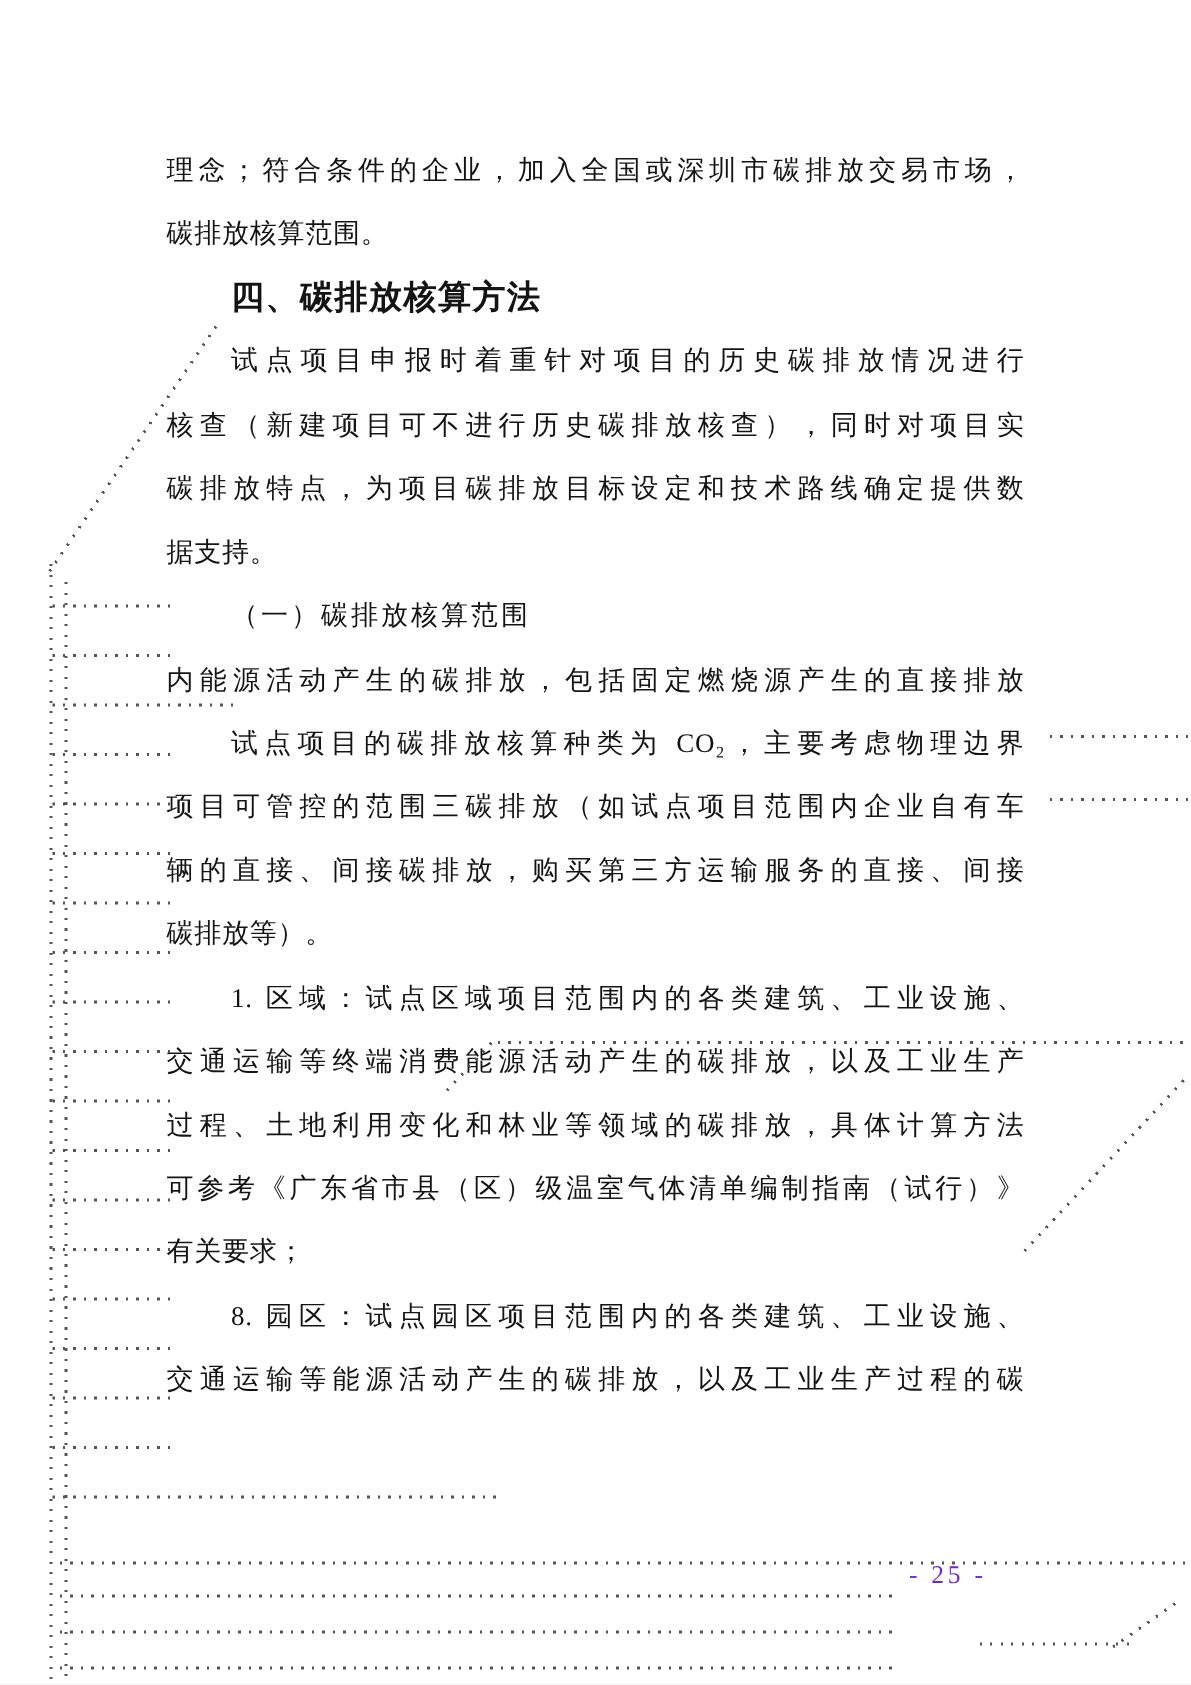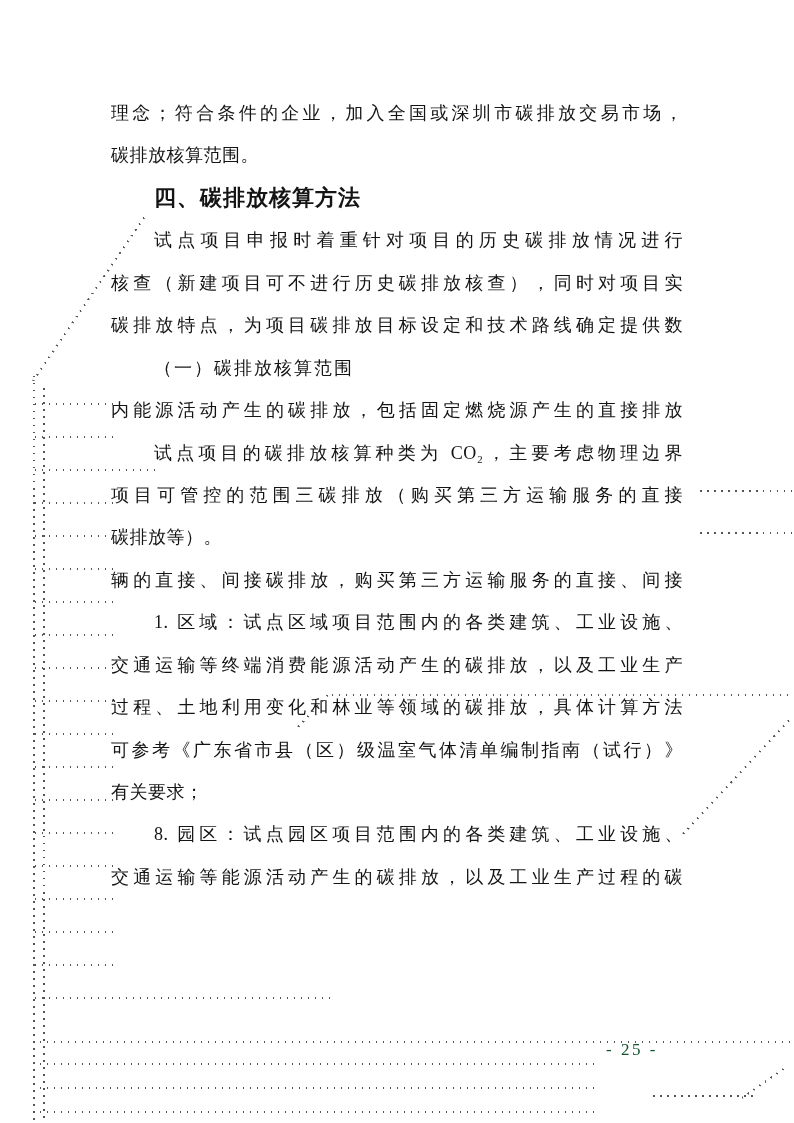--- a/index.html
+++ b/index.html
@@ -16,46 +16,47 @@
   }
   .line.fill { text-align-last:justify; text-justify:inter-character; white-space:normal; }
   .line.indent { padding-left:43px; }
   .line.heading {
     font-family:"Liberation Sans","DejaVu Sans",sans-serif;
     font-weight:bold; font-size:22px; letter-spacing:1px;
   }
   .line.subheading { letter-spacing:2px; }
   .page-number {
     position:absolute; left:606px; top:1040px; font-size:17px;
-    letter-spacing:2.5px; color:#14532d;
+    letter-spacing:2.5px; color:#6d28d9;
   }
   
   .art { position:absolute; pointer-events:none; }
   .dot-h { height:2px; background-image:repeating-linear-gradient(to right,#555 0 1.5px,transparent 1.5px 7px); }
   .dot-v { width:2px;  background-image:repeating-linear-gradient(to bottom,#555 0 1.5px,transparent 1.5px 7px); }
   .dot-d { height:2px; transform-origin:0 50%; background-image:repeating-linear-gradient(to right,#555 0 1.5px,transparent 1.5px 7px); }
 </style>
 </head>
 <body>
 
 <div class="page">
 
   <div class="text-block">
       <div class="line body fill">理念；符合条件的企业，加入全国或深圳市碳排放交易市场，</div>
       <div class="line body">碳排放核算范围。</div>
       <div class="line heading indent">四、碳排放核算方法</div>
       <div class="line body indent fill">试点项目申报时着重针对项目的历史碳排放情况进行</div>
       <div class="line body fill">核查（新建项目可不进行历史碳排放核查），同时对项目实</div>
       <div class="line body fill">碳排放特点，为项目碳排放目标设定和技术路线确定提供数</div>
+      <div class="line body">据支持。</div>
       <div class="line subheading indent">（一）碳排放核算范围</div>
       <div class="line body fill">内能源活动产生的碳排放，包括固定燃烧源产生的直接排放</div>
       <div class="line body indent fill">试点项目的碳排放核算种类为 CO₂，主要考虑物理边界</div>
-      <div class="line body fill">项目可管控的范围三碳排放（购买第三方运输服务的直接</div>
+      <div class="line body fill">项目可管控的范围三碳排放（如试点项目范围内企业自有车</div>
+      <div class="line body fill">辆的直接、间接碳排放，购买第三方运输服务的直接、间接</div>
       <div class="line body">碳排放等）。</div>
-      <div class="line body fill">辆的直接、间接碳排放，购买第三方运输服务的直接、间接</div>
       <div class="line body indent fill">1. 区域：试点区域项目范围内的各类建筑、工业设施、</div>
       <div class="line body fill">交通运输等终端消费能源活动产生的碳排放，以及工业生产</div>
       <div class="line body fill">过程、土地利用变化和林业等领域的碳排放，具体计算方法</div>
       <div class="line body fill">可参考《广东省市县（区）级温室气体清单编制指南（试行）》</div>
       <div class="line body">有关要求；</div>
       <div class="line body indent fill">8. 园区：试点园区项目范围内的各类建筑、工业设施、</div>
       <div class="line body fill">交通运输等能源活动产生的碳排放，以及工业生产过程的碳</div>
     </div>
 
   <div class="page-number">- 25 -</div>

